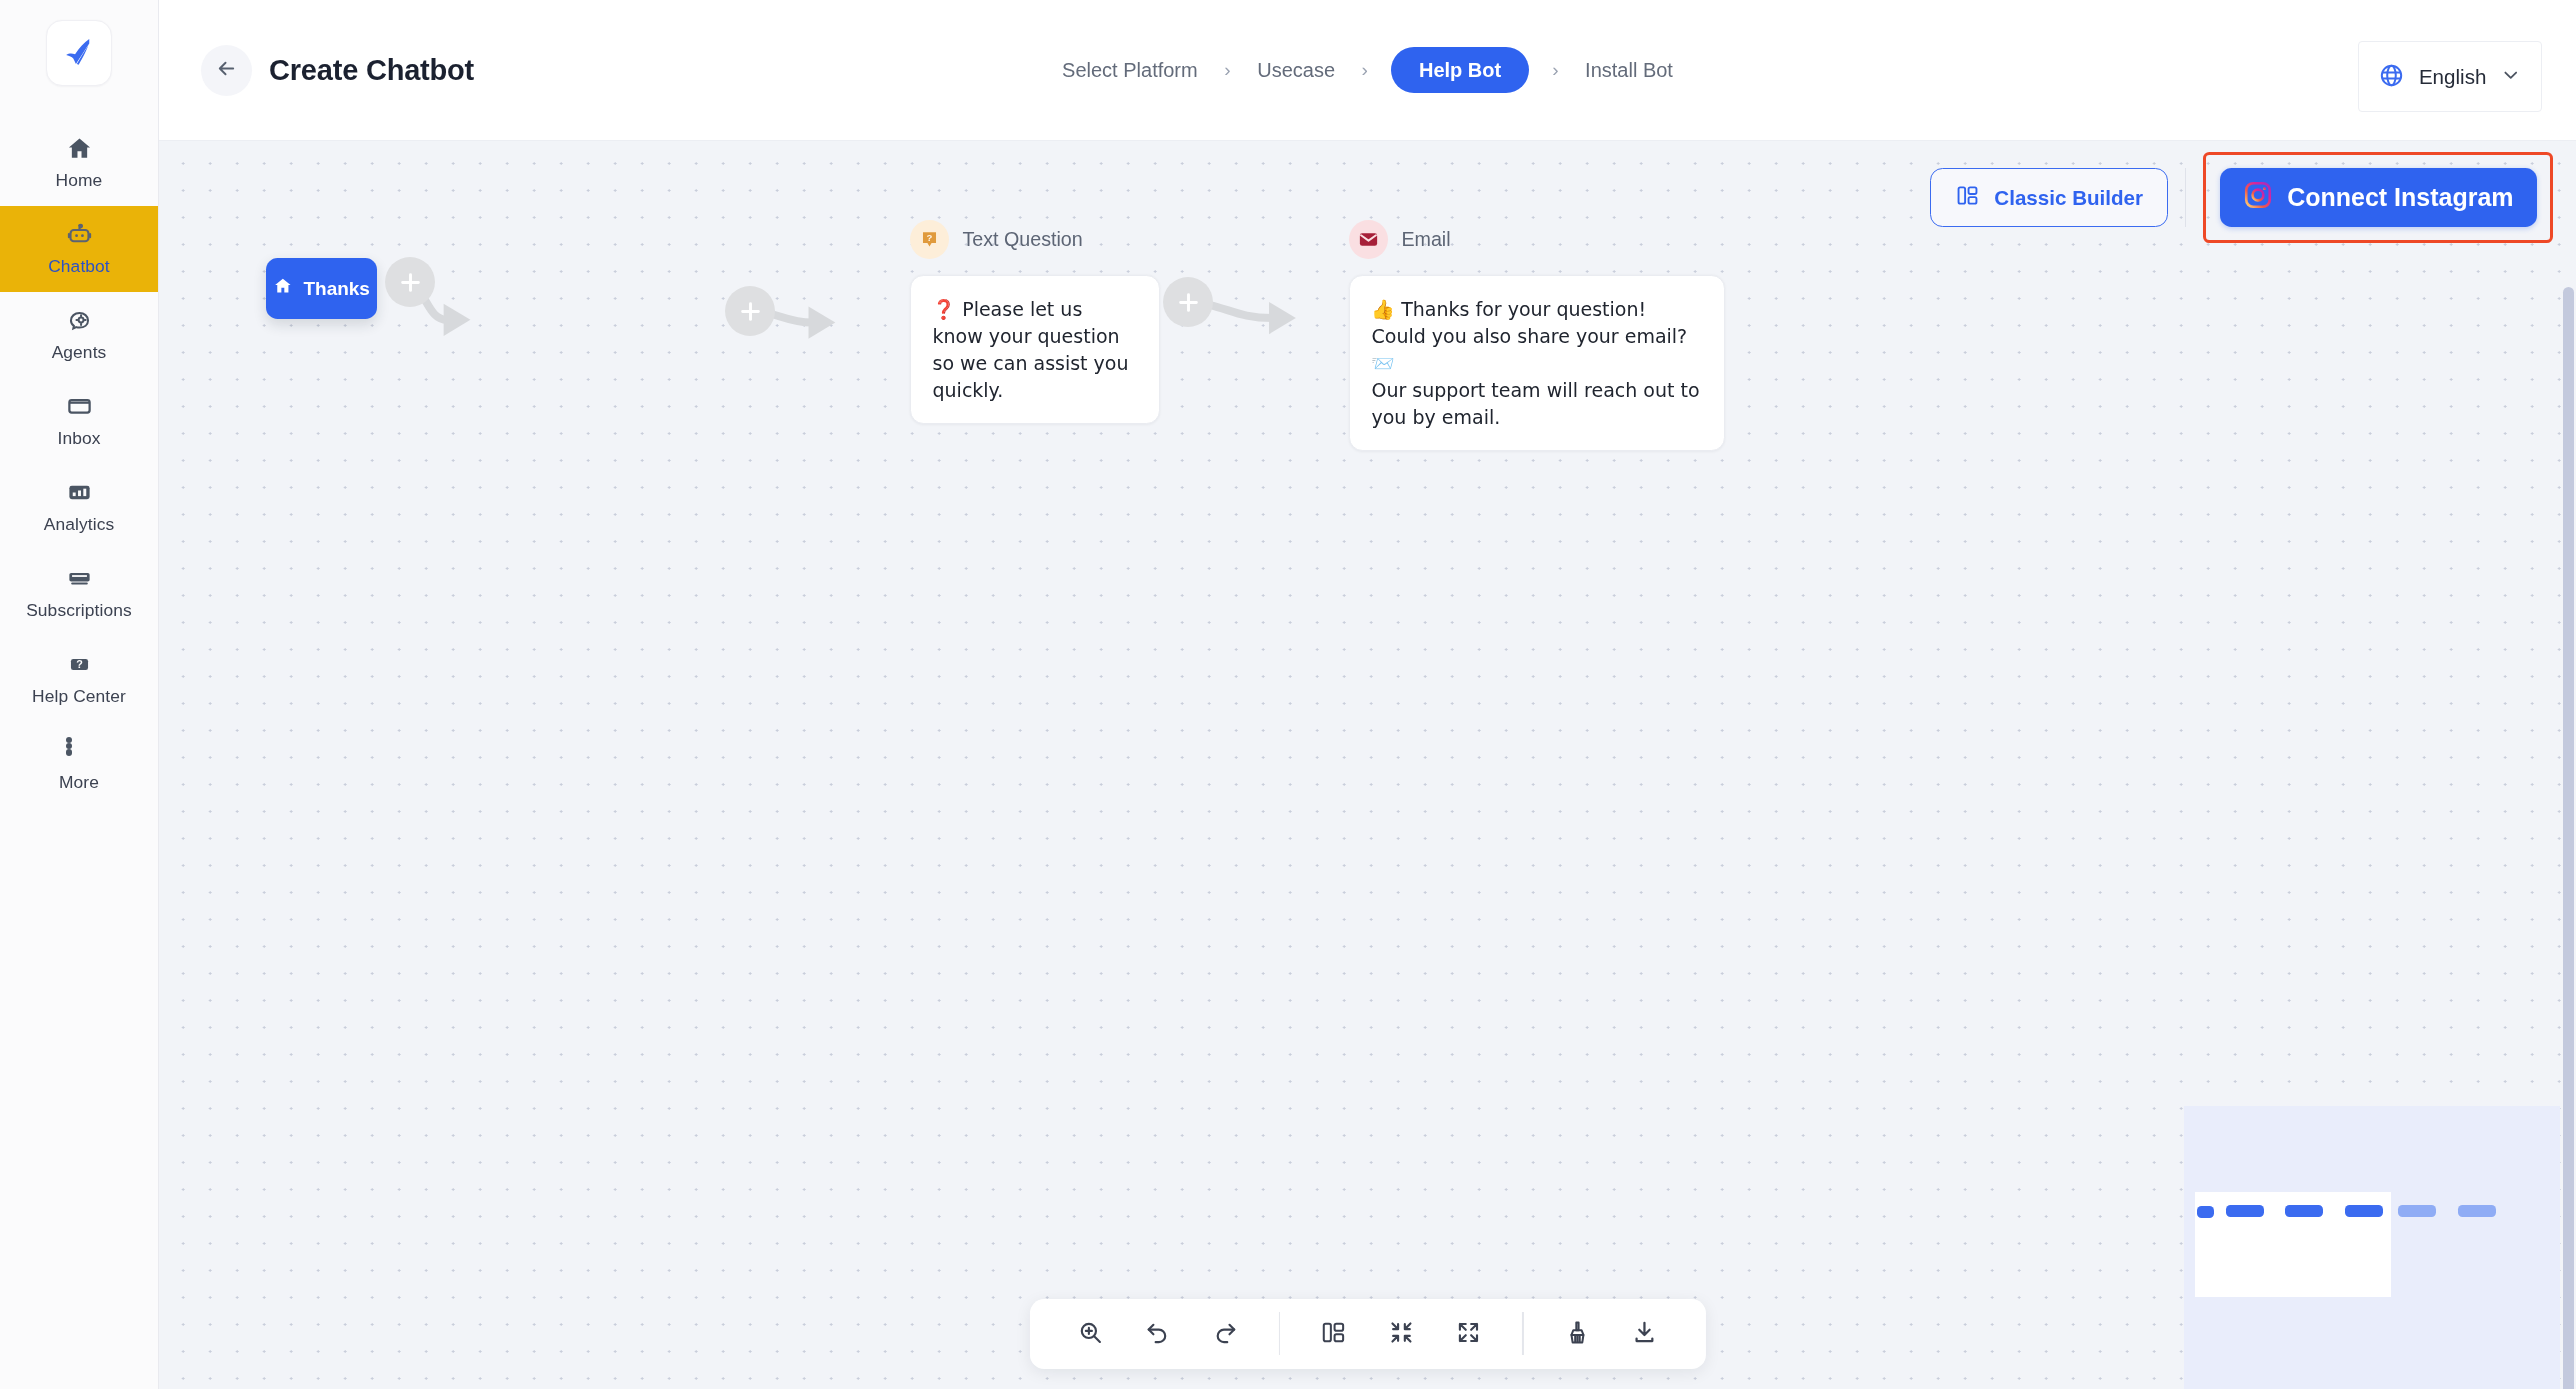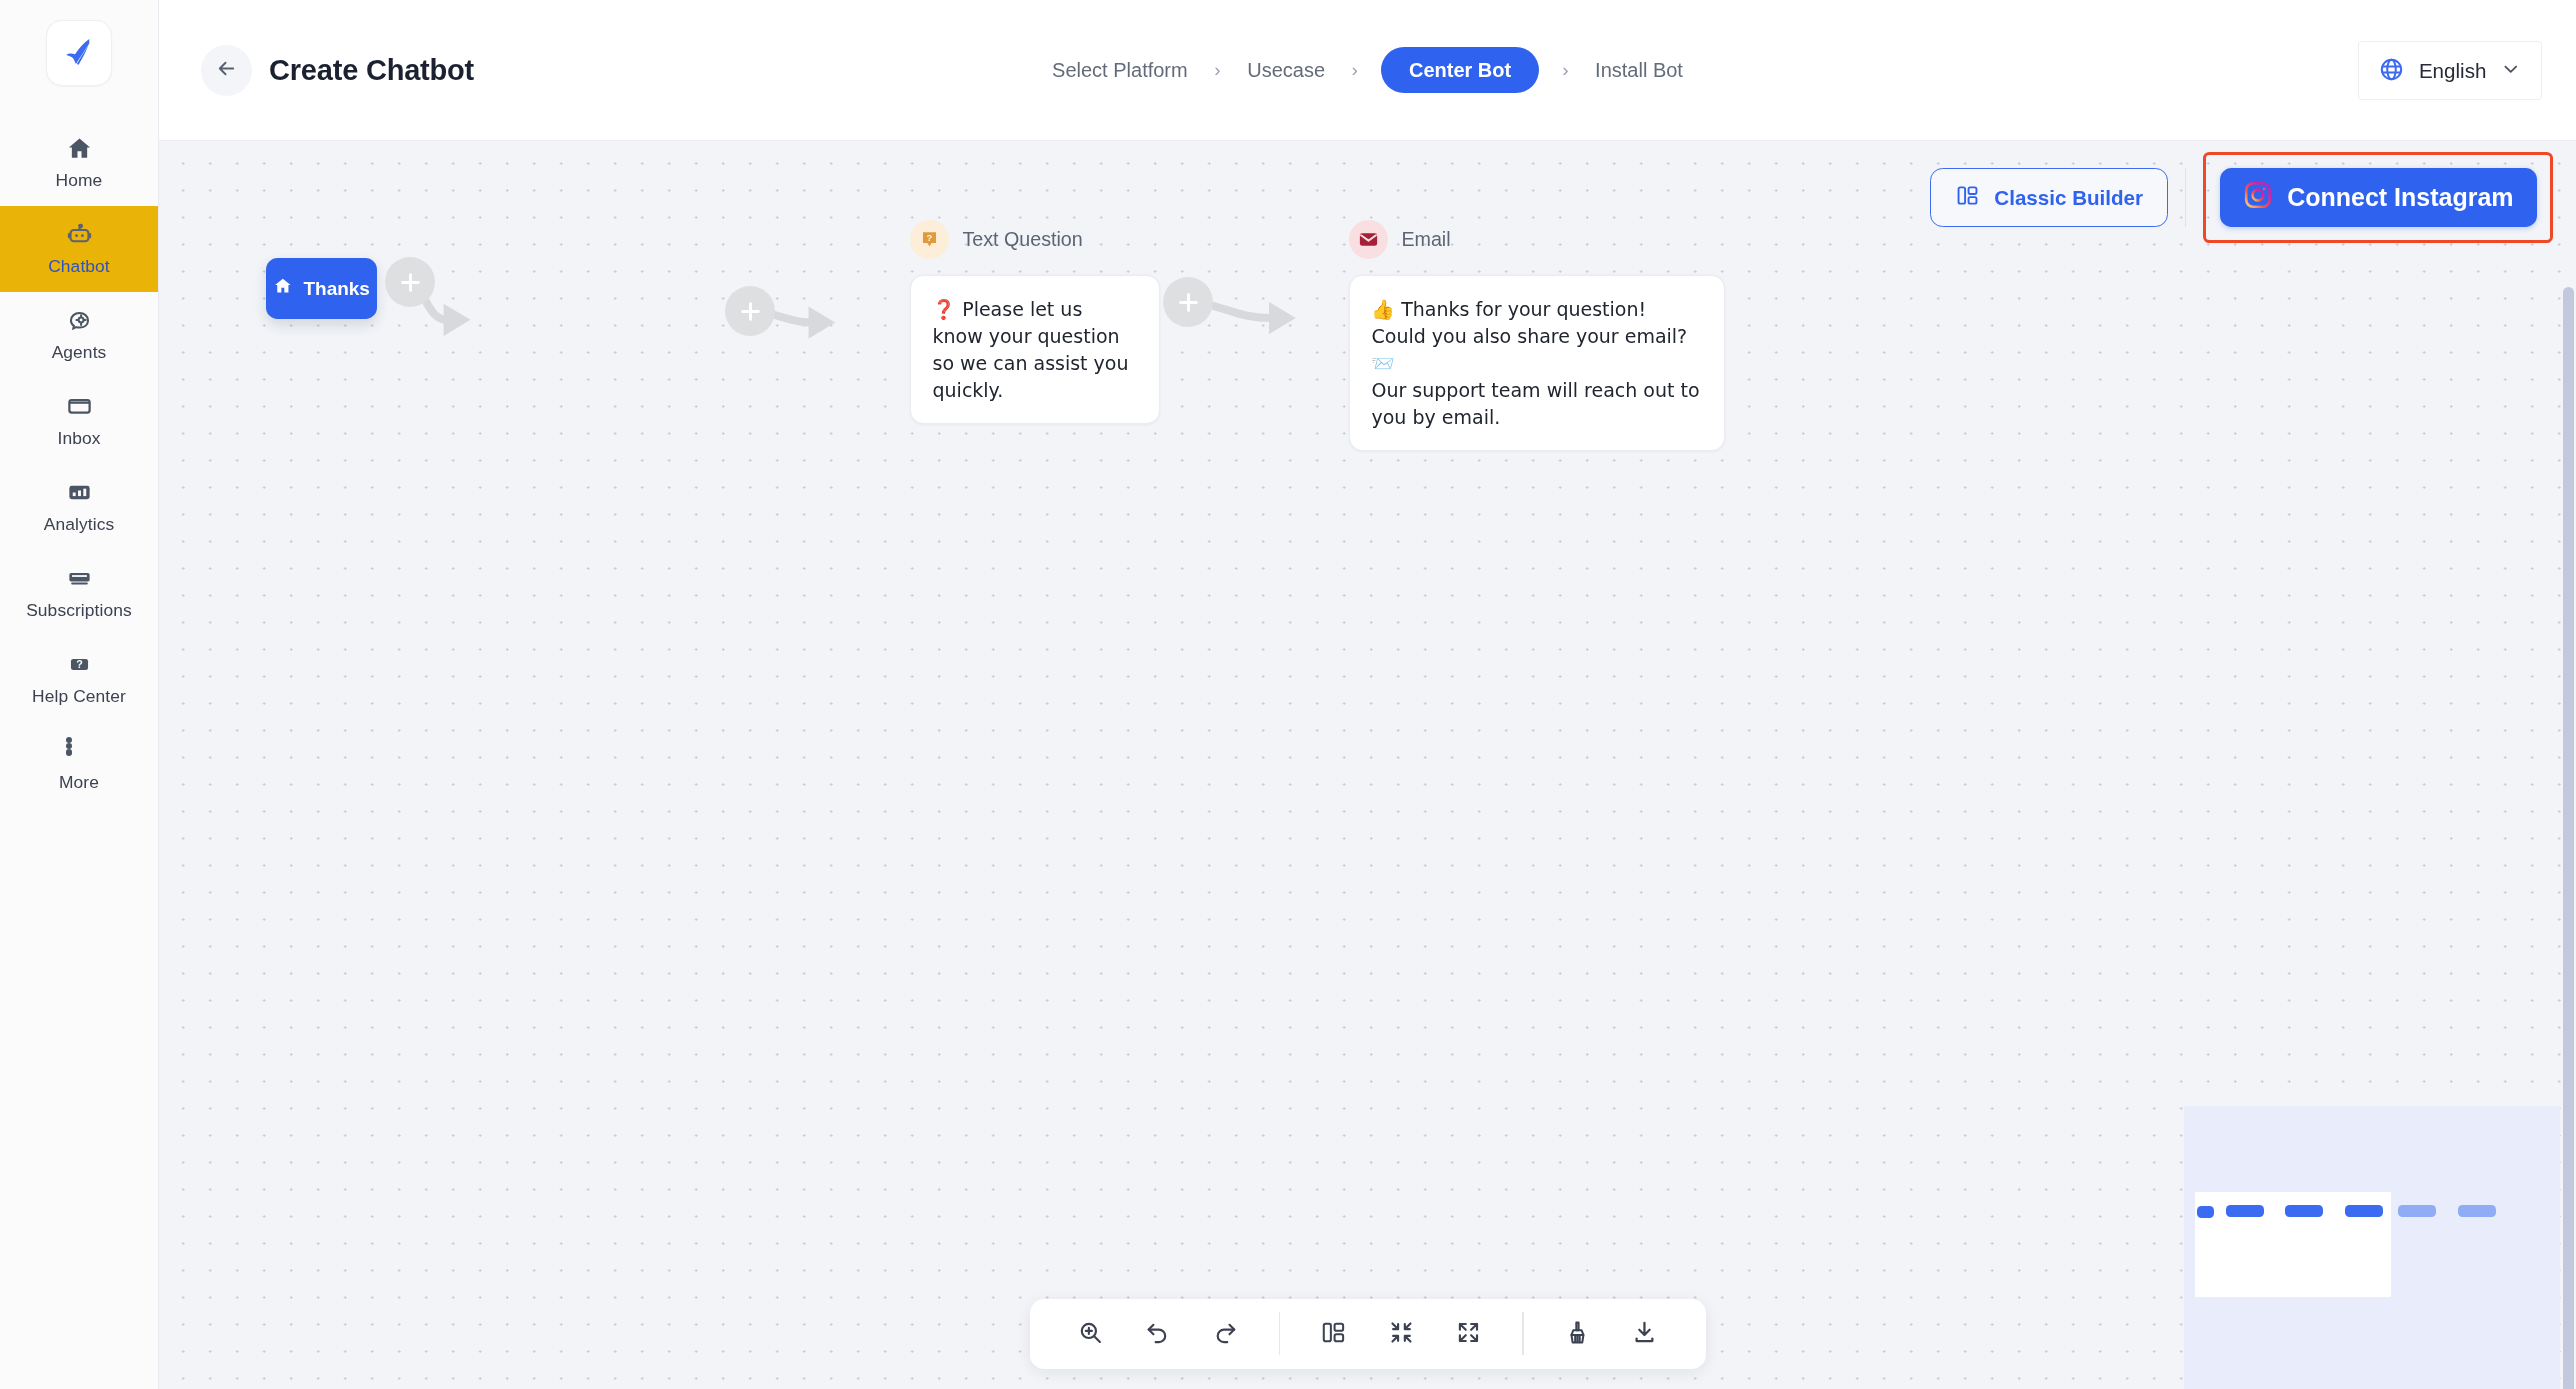--- a/index.html
+++ b/index.html
@@ -64,21 +64,21 @@
     display: flex; align-items: center; gap: 0px; white-space: nowrap;
   }
   .crumb { font-size: 20px; color: #636b7a; padding: 0 3.6px; cursor: pointer; }
   .crumb.active {
     background: #2f63ef; color: #ffffff; font-weight: 600;
     border-radius: 36px; padding: 11.6px 28px; font-size: 20px;
   }
   .crumb-sep { color: #9aa2b1; font-size: 19px; margin: 0 23px; user-select: none; }
   .lang-select {
     position: absolute; right: 34px; top: 41px;
-    height: 59px; padding: 0 19.7px;
+    height: 71px; padding: 0 19.7px;
     border: 0.9px solid #eceef3; border-radius: 4px; background: #fff;
     display: flex; align-items: center; gap: 13.4px; cursor: pointer;
   }
   .lang-select .lbl { font-size: 20.6px; color: #252b38; }
 
   
   .canvas {
     position: absolute; left: 0; right: 0; top: 141px; bottom: 0;
     background-color: #f2f4f8;
     background-image: radial-gradient(#c9cedb 1.2px, transparent 1.3px);
@@ -297,21 +297,21 @@
           </svg>
         </span>
       </button>
       <h1 class="page-title">Create Chatbot</h1>
 
       <div class="breadcrumb">
         <span class="crumb">Select Platform</span>
         <span class="crumb-sep">›</span>
         <span class="crumb">Usecase</span>
         <span class="crumb-sep">›</span>
-        <span class="crumb active">Center Bot</span>
+        <span class="crumb active">Help Bot</span>
         <span class="crumb-sep">›</span>
         <span class="crumb">Install Bot</span>
       </div>
 
       <div class="lang-select">
         <span>
           <svg width="27" height="27" viewBox="0 0 24 24" fill="none" stroke="#3b6bf0" stroke-width="1.8">
             <circle cx="12" cy="12" r="8.6"></circle>
             <ellipse cx="12" cy="12" rx="3.8" ry="8.6"></ellipse>
             <path d="M3.6 9.4h16.8M3.6 14.6h16.8"></path>

